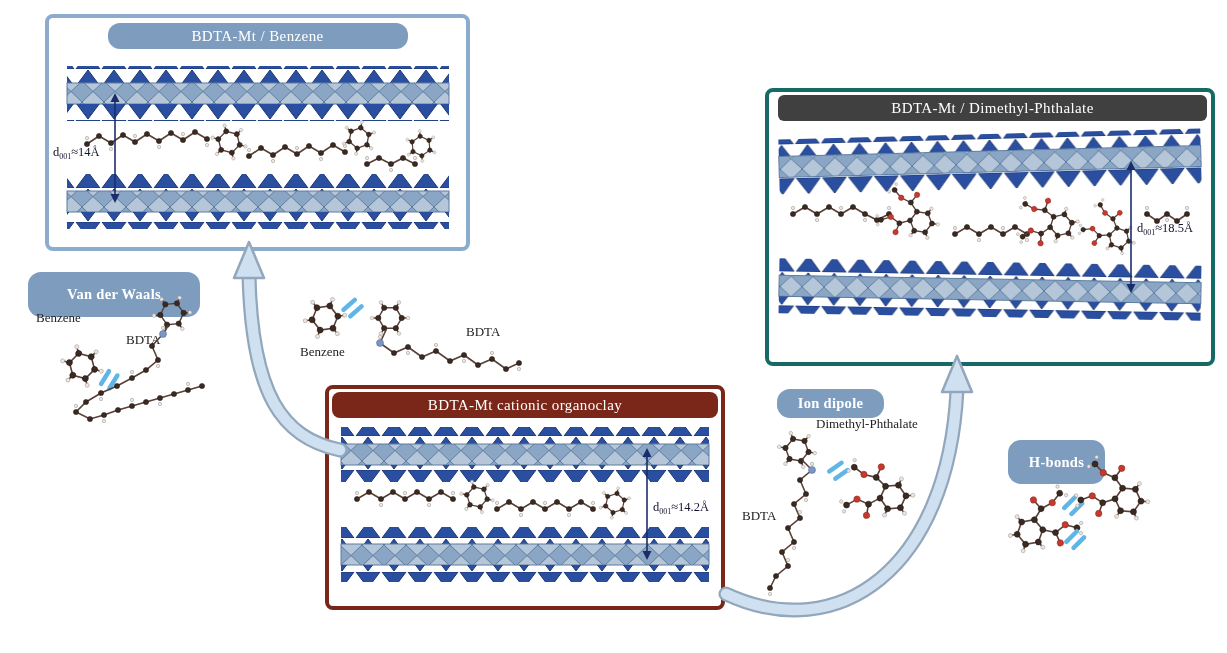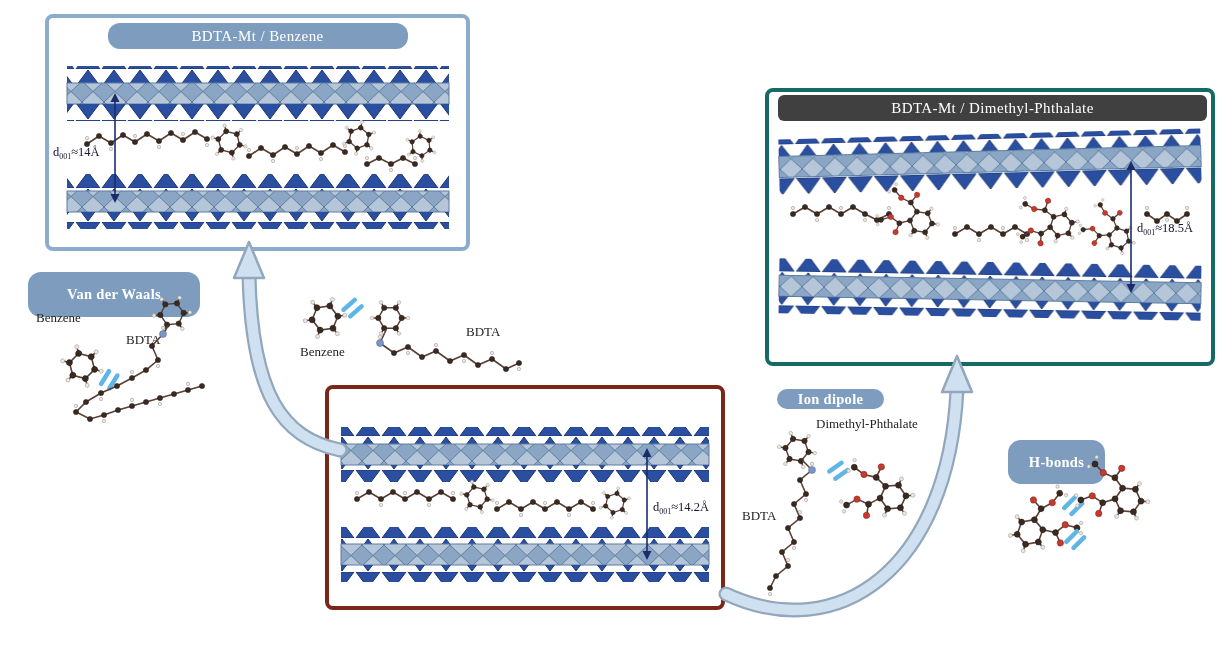--- a/index.html
+++ b/index.html
@@ -258,20 +258,21 @@
       <g>
         <line class="darrow" x1="362" y1="46" x2="362" y2="164"></line>
         <polygon class="dhead" points="357.5,48 366.5,48 362,39"></polygon>
         <polygon class="dhead" points="357.5,162 366.5,162 362,171"></polygon>
       </g>
       <text class="dlabel" x="368" y="110"><tspan>d</tspan><tspan class="sub" dy="3">001</tspan><tspan dy="-3">≈18.5Å</tspan></text>
     </svg>
   </div>
 
   <div class="panel" style="left:325px;top:385px;width:400px;height:225px;border-color:#7a2619">
+    <div class="panel-title" style="left:3px;right:3px;top:3px;height:26px;background:#7a2619;border-radius:8px">BDTA-Mt cationic organoclay</div>
     <svg width="392" height="187" viewBox="0 0 392 187" style="top:30px">
       <g>
         <rect x="12" y="8" width="368" height="17" fill="url(#tetUp)"></rect>
         <rect x="12" y="25" width="368" height="21" fill="url(#octa)" stroke="#5c7da0" stroke-width="1"></rect>
         <rect x="12" y="46" width="368" height="17" fill="url(#tetDown)"></rect>
       </g>
       <g>
         <g>
             <path d="M28,80 L40,73 L52,80 L64,73 L76,80 L88,73 L100,80 L112,73 L124,80" class="bond"></path>
             <circle cx="28" cy="74" r="1.7" class="atomH"></circle>
@@ -317,21 +318,21 @@
       <g>
         <line class="darrow" x1="318" y1="36" x2="318" y2="134"></line>
         <polygon class="dhead" points="313.5,38 322.5,38 318,29"></polygon>
         <polygon class="dhead" points="313.5,132 322.5,132 318,141"></polygon>
       </g>
       <text class="dlabel" x="324" y="92"><tspan>d</tspan><tspan class="sub" dy="3">001</tspan><tspan dy="-3">≈14.2Å</tspan></text>
     </svg>
   </div>
 
   <div class="pill" style="left:28px;top:272px;width:172px;height:45px">Van der Waals</div>
-  <div class="pill" style="left:777px;top:389px;width:107px;height:20px">Ion dipole</div>
+  <div class="pill" style="left:777px;top:389px;width:107px;height:29px">Ion dipole</div>
   <div class="pill" style="left:1008px;top:440px;width:97px;height:44px">H-bonds</div>
 
   <svg class="overlay" width="1227" height="653" viewBox="0 0 1227 653">
 
     <g>
       <path class="flow-outer" d="M 340,450 C 282,438 252,395 249,276"></path>
       <path class="flow-inner" d="M 340,450 C 282,438 252,395 249,276"></path>
       <polygon class="flow-head" points="234,278 264,278 249,242"></polygon>
     </g>
 

